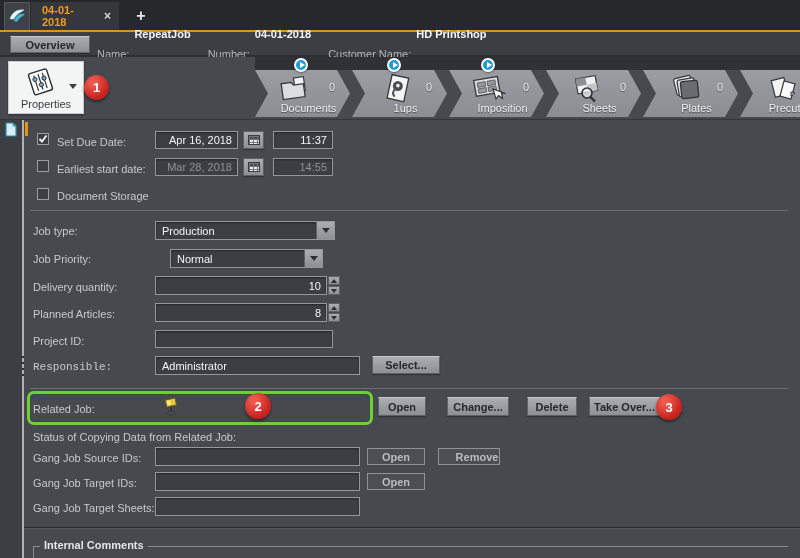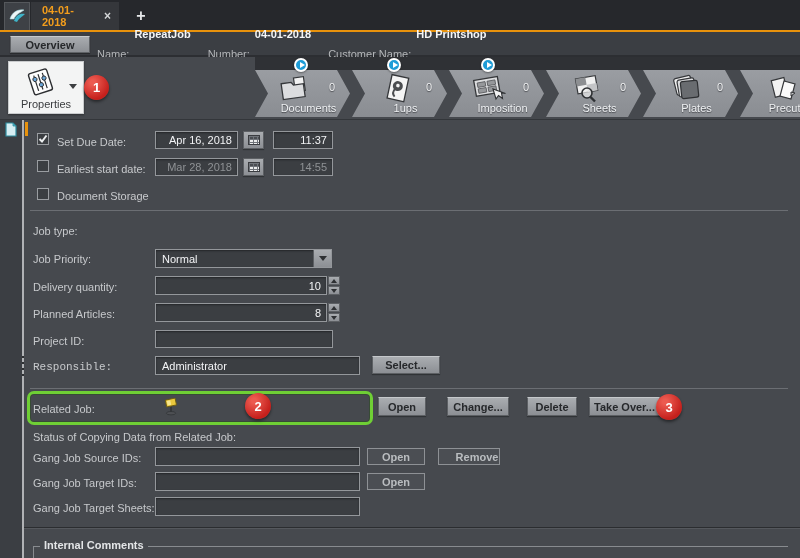--- a/index.html
+++ b/index.html
@@ -266,23 +266,29 @@
       <span class="cal-glyph"></span>
     </div>
   <div class="fld al-r dis" style="left:273px;top:158px;width:60px;height:18px;">14:55</div>
 
   <div class="cb" style="left:37px;top:188px;"></div>
   <span class="lbl" style="left:57px;top:190px;">Document Storage</span>
 
   <div class="sep" style="left:30px;top:210px;width:758px;"></div>
 
   <span class="lbl" style="top:225px;">Job type:</span>
+  <div class="fld combo" style="left:155px;top:221px;width:180px;height:19px;">
+    <span class="val">Production</span>
+    <span class="arrow">
+        <i></i>
+      </span>
+  </div>
 
   <span class="lbl" style="top:253px;">Job Priority:</span>
-  <div class="fld combo" style="left:155px;top:249px;width:177px;height:19px;gap:15px;">
+  <div class="fld combo" style="left:170px;top:249px;width:153px;height:19px;gap:15px;">
     <span class="val">Normal</span>
     <span class="arrow">
         <i></i>
       </span>
   </div>
 
   <span class="lbl" style="top:281px;">Delivery quantity:</span>
   <div class="fld al-r" style="left:155px;top:276px;width:172px;height:19px;">10</div>
   <div class="spin" style="left:328px;top:276px;height:19px;">
     <b>

